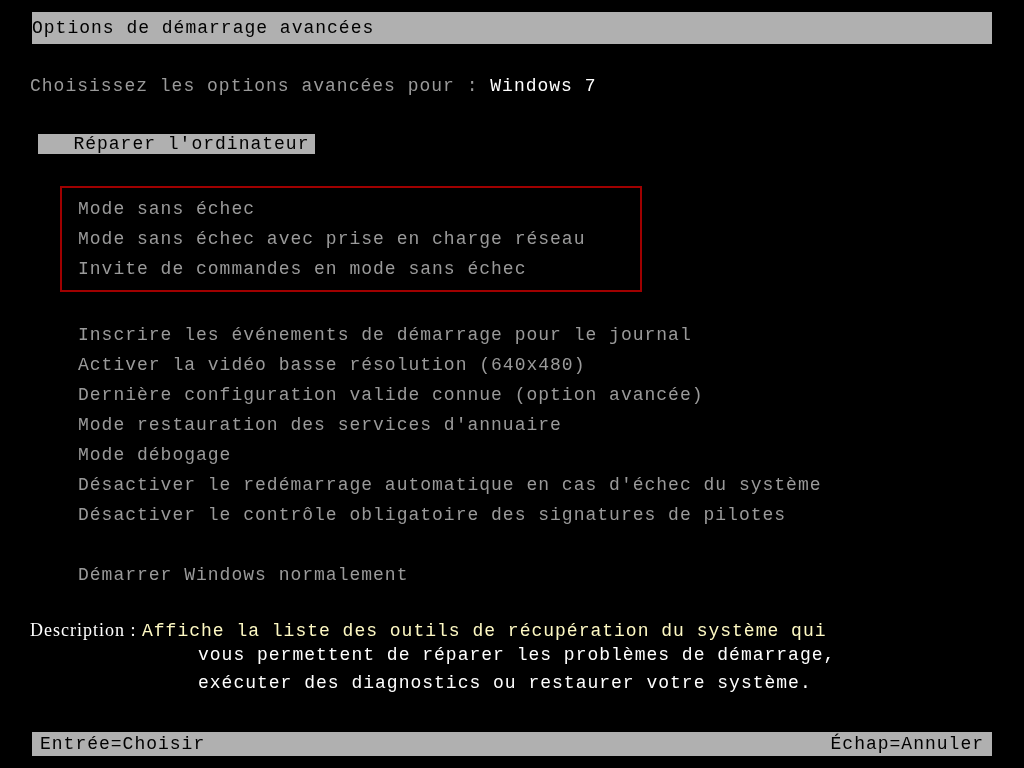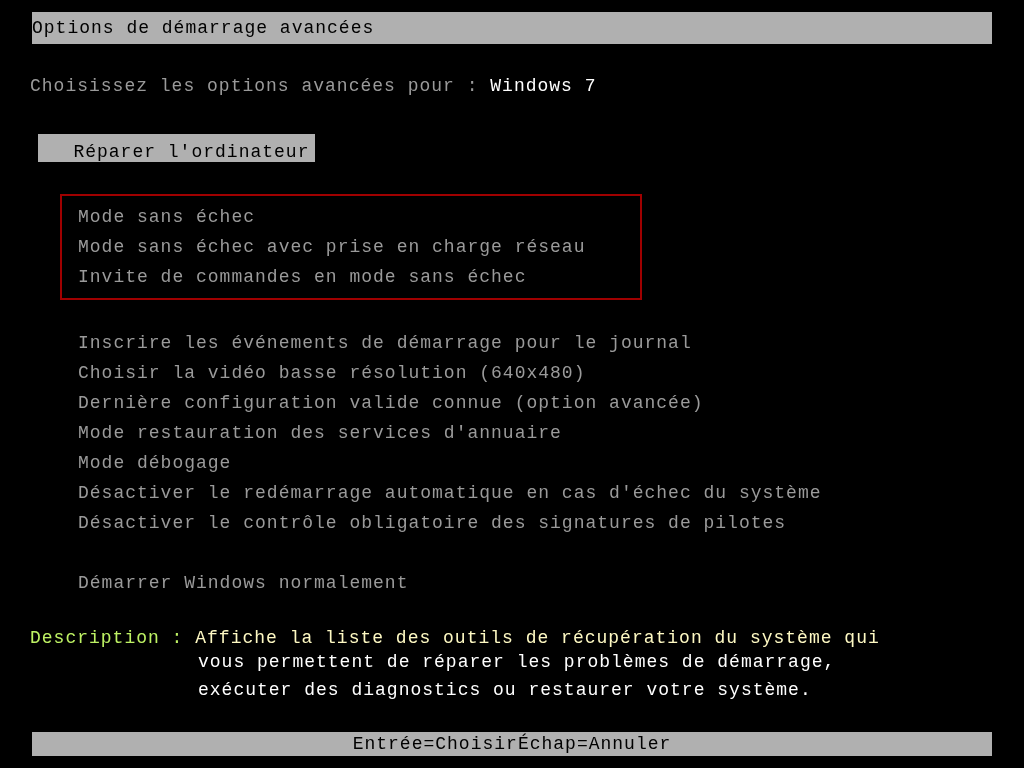--- a/index.html
+++ b/index.html
@@ -39,21 +39,21 @@
       color: #fff;
     }
     .instruction-line2 {
       color: #9a9a9a;
       margin-top: 6px;
     }
     .repair-option {
       display: inline-block;
       background: #b0b0b0;
       color: #000;
-      padding: 8px 6px 0 0;
+      padding: 0 6px 0 0;
       margin-top: 38px;
       margin-left: 8px;
     }
     .repair-option::before {
       content: "\00a0\00a0\00a0";
     }
     .safe-mode-box {
       border: 2px solid #a00000;
       margin-top: 32px;
       margin-left: 30px;
@@ -72,40 +72,41 @@
       line-height: 30px;
     }
     .start-normal {
       margin-top: 30px;
       margin-left: 48px;
     }
     .description {
       margin-top: 30px;
     }
     .desc-label {
-      color: #bef264;
+      color: #ffffff;
+      font-family: Liberation Serif, serif;
     }
     .desc-text {
       color: #fef9c3;
     }
     .desc-line2, .desc-line3 {
       color: #fff;
       margin-left: 168px;
       line-height: 28px;
     }
     .footer-bar {
       position: absolute;
       bottom: 12px;
       left: 32px;
       right: 32px;
       background: #b0b0b0;
       color: #000;
       padding: 2px 8px;
       display: flex;
-      justify-content: center;
+      justify-content: space-between;
     }
   </style>
 </head>
 <body>
 
 <div class="title-bar">Options de démarrage avancées</div>
 
 <div class="content">
   <div class="instructions">
     <div class="instruction-line1">
@@ -116,21 +117,21 @@
   <div class="repair-option">Réparer l'ordinateur</div>
 
   <div class="safe-mode-box">
     <div class="menu-item">Mode sans échec</div>
     <div class="menu-item">Mode sans échec avec prise en charge réseau</div>
     <div class="menu-item">Invite de commandes en mode sans échec</div>
   </div>
 
   <div class="options-list">
     <div class="menu-item">Inscrire les événements de démarrage pour le journal</div>
-    <div class="menu-item">Choisir la vidéo basse résolution (640x480)</div>
+    <div class="menu-item">Activer la vidéo basse résolution (640x480)</div>
     <div class="menu-item">Dernière configuration valide connue (option avancée)</div>
     <div class="menu-item">Mode restauration des services d'annuaire</div>
     <div class="menu-item">Mode débogage</div>
     <div class="menu-item">Désactiver le redémarrage automatique en cas d'échec du système</div>
     <div class="menu-item">Désactiver le contrôle obligatoire des signatures de pilotes</div>
   </div>
 
   <div class="start-normal menu-item">Démarrer Windows normalement</div>
 
   <div class="description">

